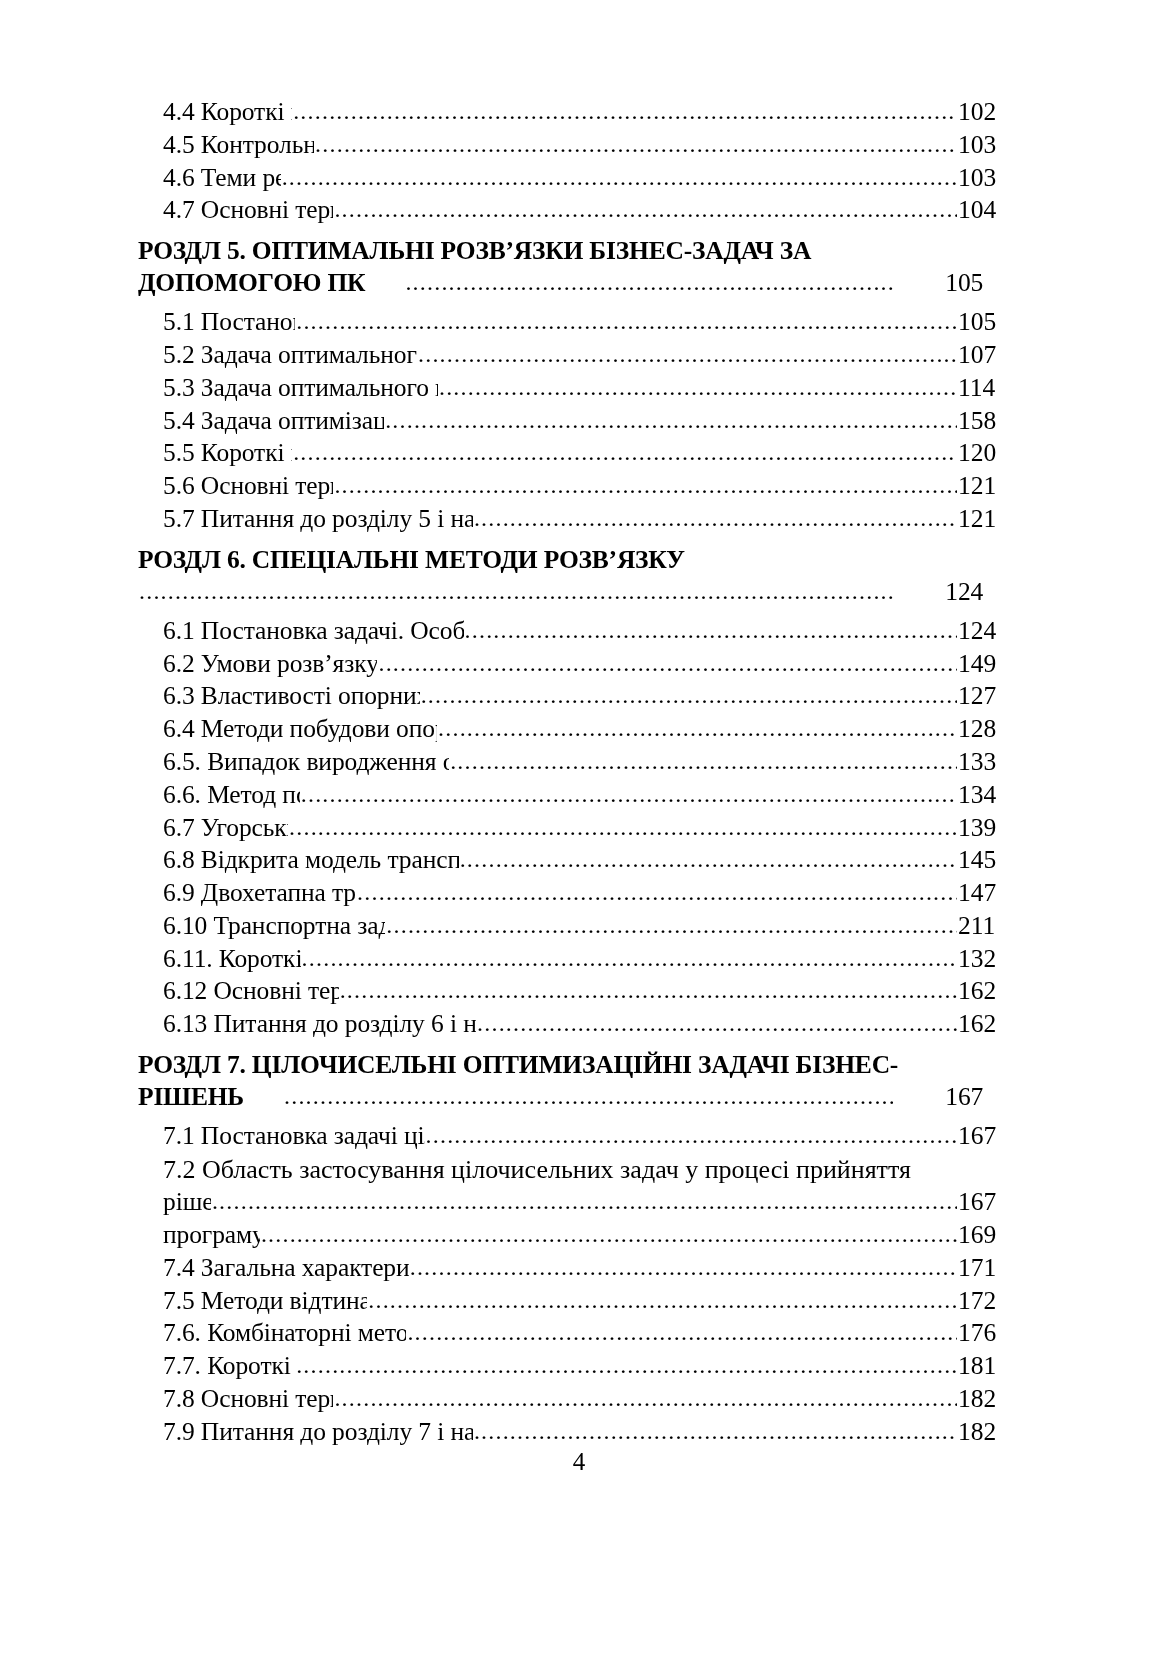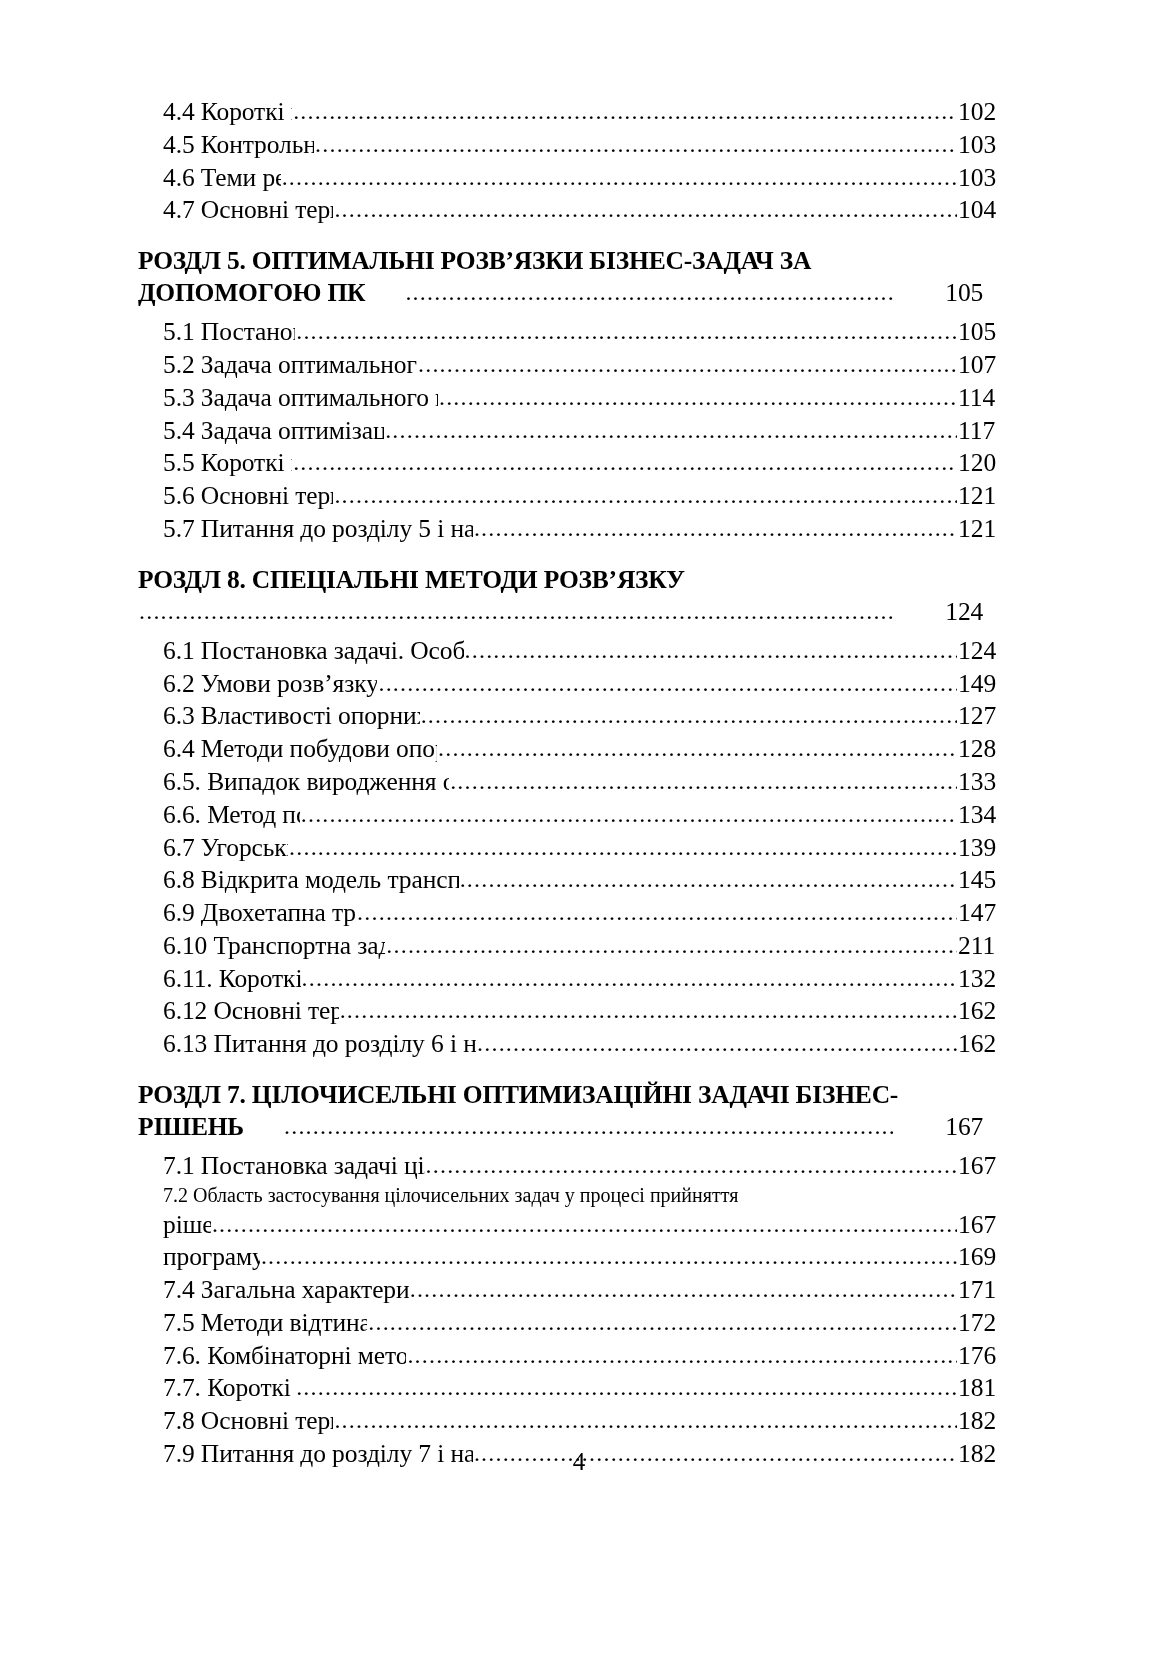--- a/index.html
+++ b/index.html
@@ -70,21 +70,21 @@
     padding-left: 25px;
     font-size: 25.5px;
   }
   .sub .label { letter-spacing: -0.1px; }
 
   
   .chapter {
     font-weight: bold;
     font-size: 25.5px;
     line-height: 1.26;
-    margin-top: 18px;
+    margin-top: 8px;
     margin-bottom: 2px;
     width: 100%;
     letter-spacing: -0.2px;
   }
   .chapter .headline1 {
     display: block;
     white-space: nowrap;
   }
   .chapter .lastline {
     display: flex;
@@ -111,21 +111,21 @@
     flex: 0 0 auto;
     font-weight: normal;
     text-align: right;
     min-width: 50px;
   }
 
   
   .wrapline {
     display: block;
     white-space: nowrap;
-    font-size: 20px;
+    font-size: 26px;
     line-height: 1.285;
     padding-left: 25px;
   }
 
   .gap-before { margin-top: 7px; }
   .gap-after  { margin-bottom: 5px; }
 
   .footer-pageno {
     position: absolute;
     left: 0;
@@ -182,40 +182,40 @@
       <span class="pageno">107</span>
     </div>
     <div class="entry sub">
       <span class="label">5.3 Задача оптимального використання обладнання фірми</span>
       <span class="leader"></span>
       <span class="pageno">114</span>
     </div>
     <div class="entry sub">
       <span class="label">5.4 Задача оптимізації бізнес-плану фірми</span>
       <span class="leader"></span>
-      <span class="pageno">117</span>
+      <span class="pageno">158</span>
     </div>
     <div class="entry sub">
       <span class="label">5.5 Короткі висновки</span>
       <span class="leader"></span>
       <span class="pageno">120</span>
     </div>
     <div class="entry sub">
       <span class="label">5.6 Основні терміни і поняття</span>
       <span class="leader"></span>
       <span class="pageno">121</span>
     </div>
     <div class="entry sub gap-after">
       <span class="label">5.7 Питання до розділу 5  і навчальні завдання для самостійної роботи</span>
       <span class="leader"></span>
       <span class="pageno">121</span>
     </div>
 
     <div class="chapter">
-      <span class="headline1">РОЗДЛ 8. СПЕЦІАЛЬНІ МЕТОДИ РОЗВ’ЯЗКУ</span>
+      <span class="headline1">РОЗДЛ 6. СПЕЦІАЛЬНІ МЕТОДИ РОЗВ’ЯЗКУ</span>
       <span class="lastline">
         <span class="leader"></span>
         <span class="pageno">124</span>
       </span>
     </div>
 
     <div class="entry sub gap-before">
       <span class="label">6.1 Постановка задачі. Особливості структури  транспортних задач</span>
       <span class="leader"></span>
       <span class="pageno">124</span>

